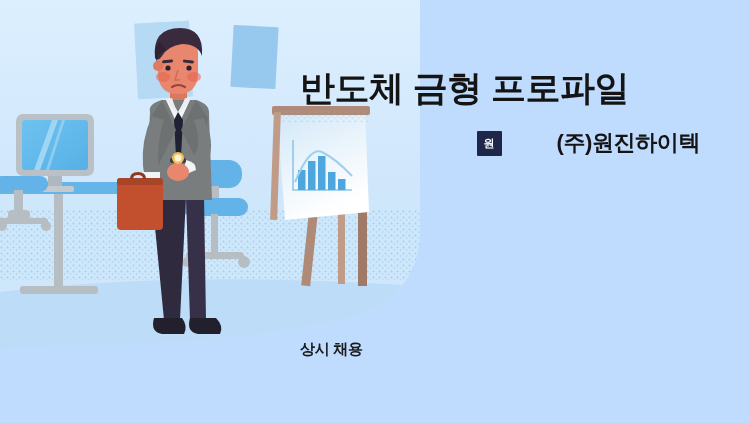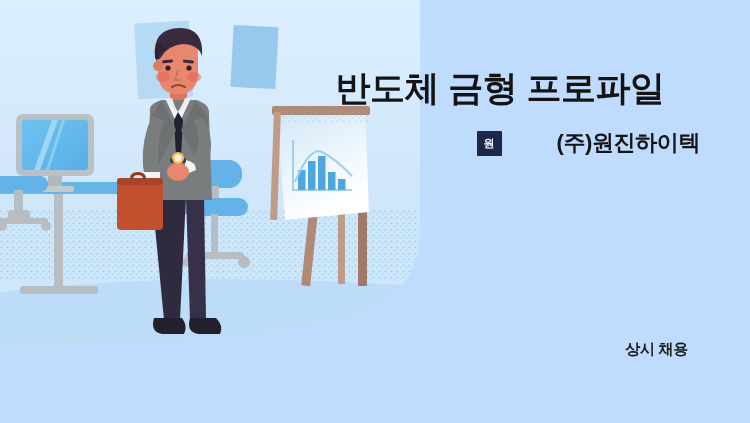--- a/index.html
+++ b/index.html
@@ -28,21 +28,21 @@
     overflow: hidden;
   }
   .illus svg { display: block; }
 
   
   .title {
     position: absolute;
     left: 300px;
     top: 68px;
     width: 400px;
-    text-align: center;
+    text-align: left;
     font-size: 35px;
     font-weight: 700;
     letter-spacing: -0.5px;
     color: #141414;
     line-height: 1.15;
     white-space: nowrap;
   }
   .company-row {
     position: absolute;
     left: 300px;
@@ -72,21 +72,21 @@
     color: #141414;
     letter-spacing: -0.4px;
     white-space: nowrap;
     margin-left: 48px;
   }
   .hiring {
     position: absolute;
     left: 300px;
     top: 340px;
     width: 388px;
-    text-align: right;
+    text-align: left;
     font-size: 15px;
     font-weight: 700;
     color: #1b1b1b;
     letter-spacing: -0.3px;
   }
 </style>
 </head>
 <body>
 
 <div class="banner">

